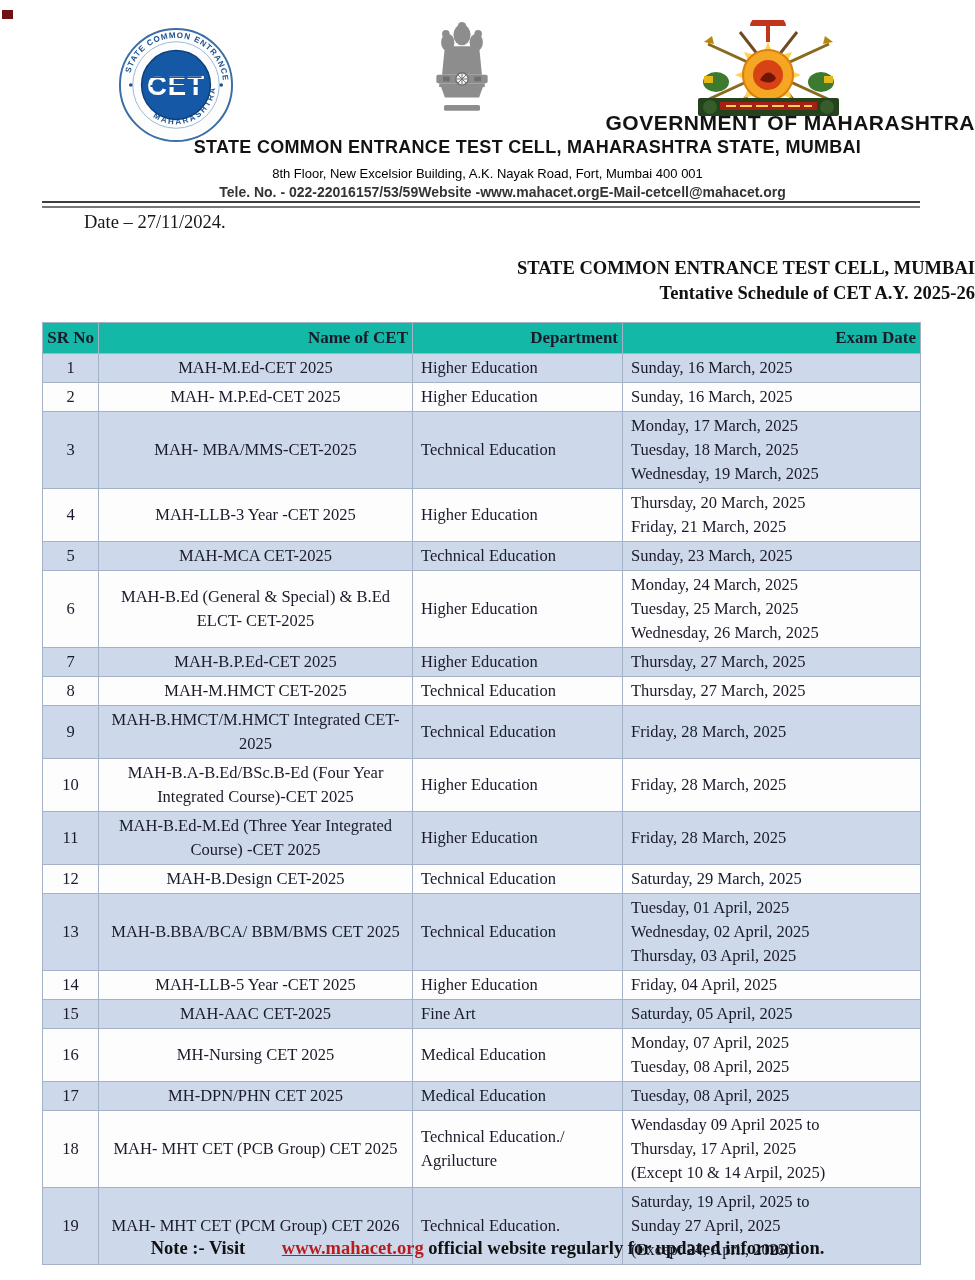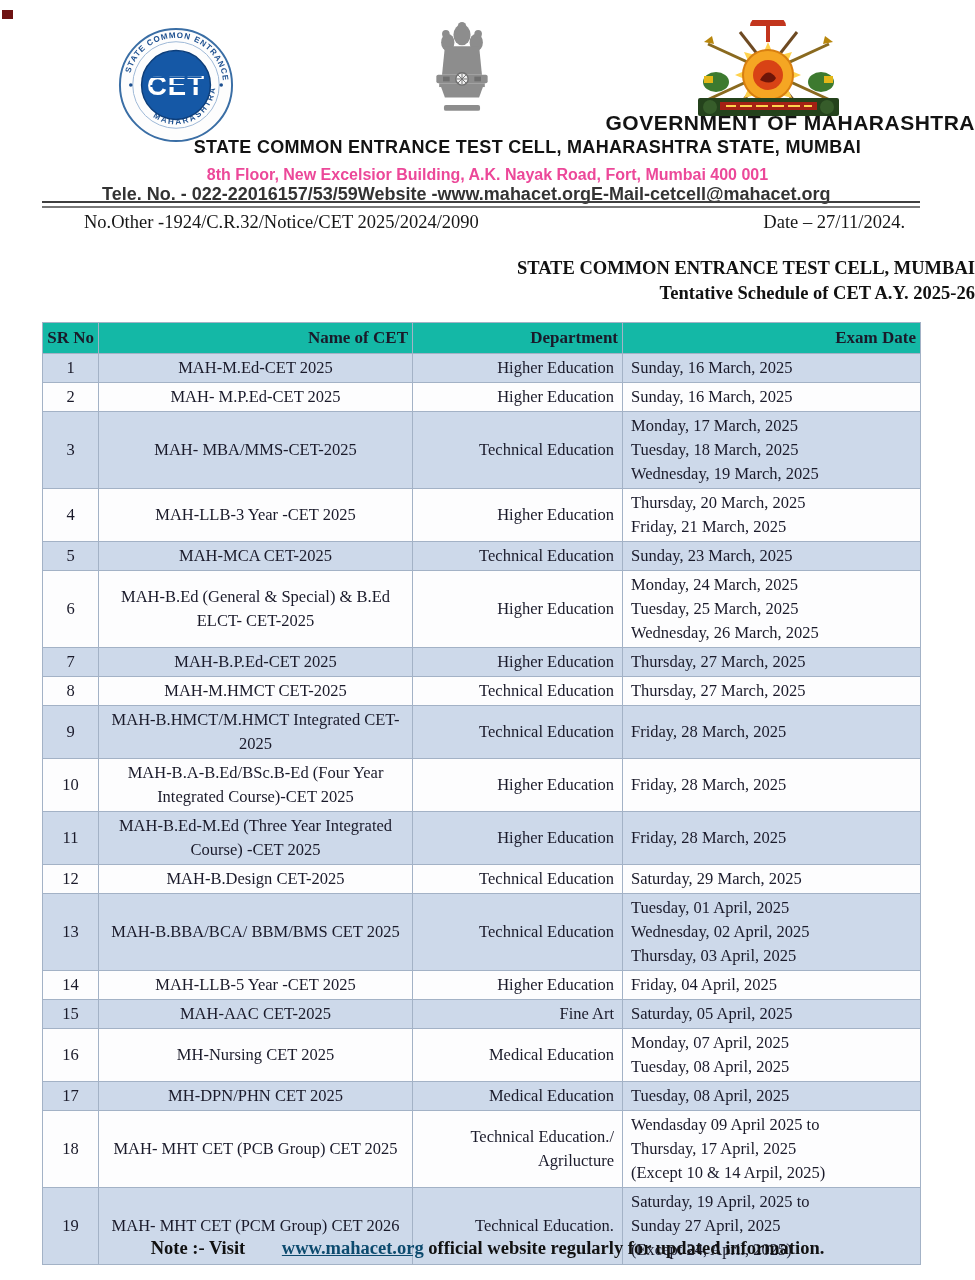--- a/index.html
+++ b/index.html
@@ -13,24 +13,24 @@
   .logo-ashoka{position:absolute;left:424px;top:18px;width:76px;height:102px;}
   .logo-mh{position:absolute;left:680px;top:20px;width:177px;height:103px;}
 
   .govt-title{position:absolute;top:111px;left:0;width:100%;text-align:right;
     font-family:"Liberation Sans",sans-serif;font-weight:bold;font-size:21px;
     letter-spacing:.5px;color:#131313;}
   .org-title{position:absolute;top:137px;left:0;width:100%;text-align:center;
     font-family:Liberation Sans, sans-serif;font-weight:bold;font-size:18px;
     letter-spacing:.3px;color:#131313;padding-left:40px;}
   .address{position:absolute;top:166px;left:0;width:100%;text-align:center;
-    font-family:"Liberation Sans",sans-serif;font-weight:700;font-size:16px;color:#ec4899;}
+    font-family:"Liberation Sans",sans-serif;font-weight:400;font-size:13px;color:#000000;}
   .contacts{position:absolute;top:184px;left:0;width:100%;box-sizing:border-box;
-    padding:0 72px 0 102px;display:flex;justify-content:flex-start;
-    font-family:"Liberation Sans",sans-serif;font-weight:600;font-size:18px;color:#333;}
+    padding:0 72px 0 102px;display:flex;justify-content:center;
+    font-family:"Liberation Sans",sans-serif;font-weight:600;font-size:14px;color:#333;}
 
   .rule{position:absolute;top:201px;left:42px;width:878px;height:3px;
     border-top:2px solid #3f3f3f;border-bottom:2px solid #777;}
 
   .ref-row{position:absolute;top:212px;left:0;width:100%;box-sizing:border-box;
     padding:0 70px 0 84px;display:flex;justify-content:space-between;
     font-size:18.5px;color:#161616;}
 
   .doc-title{position:absolute;top:256px;left:0;width:100%;text-align:right;
     font-weight:bold;font-size:18.5px;line-height:1.35;color:#111;}
@@ -38,29 +38,29 @@
   
   table.sched{position:absolute;top:322px;left:42px;width:878px;
     border-collapse:collapse;table-layout:fixed;font-size:16.5px;color:#1a1a2a;}
   table.sched td,table.sched th{border:1px solid #a3b2c6;line-height:24px;
     padding:2px 8px;vertical-align:middle;}
   table.sched th{font-weight:bold;font-size:17px;text-align:right;background:#14b8a6;
     padding:3px 4px;}
   th.h-sr{text-align:left;padding-left:7px;}
   td.c-sr{text-align:center;}
   td.c-name{text-align:center;padding-left:11px;}
-  td.c-dept{text-align:right;}
+  td.c-dept{text-align:left;}
   td.c-date{text-align:left;}
   tr.alt td{background:#cdd9ea;}
   tr.plain td{background:#fdfdfe;}
 
   
   .note{position:absolute;top:1238px;left:0;width:100%;text-align:center;
     font-weight:bold;font-size:18.5px;color:#111;}
-  .note a{color:#0c4a6e;text-decoration:underline;margin-left:32px;}
+  .note a{color:#b91c1c;text-decoration:underline;margin-left:32px;}
 </style>
 </head>
 <body>
 
 <div class="speck"></div>
 
 <svg class="logo-cet" viewBox="0 0 120 120">
   <circle cx="60" cy="60" r="57" fill="#fdfdfd" stroke="#3a6ea5" stroke-width="2"></circle>
   <circle cx="60" cy="60" r="44" fill="none" stroke="#9db8d6" stroke-width="1"></circle>
   <defs>
@@ -157,21 +157,20 @@
 
 <div class="contacts">
   <span>Tele. No. - 022-22016157/53/59</span>
   <span>Website -www.mahacet.org</span>
   <span>E-Mail-cetcell@mahacet.org</span>
 </div>
 
 <div class="rule"></div>
 
 <div class="ref-row">
-  <span>No.Other -1924/C.R.32/Notice/CET 2025/2024/2090</span>
   <span>Date – 27/11/2024.</span>
 </div>
 
 <div class="doc-title">
   <div>STATE COMMON ENTRANCE TEST CELL, MUMBAI</div>
   <div>Tentative Schedule of CET A.Y. 2025-26</div>
 </div>
 
 <table class="sched">
   <colgroup>

